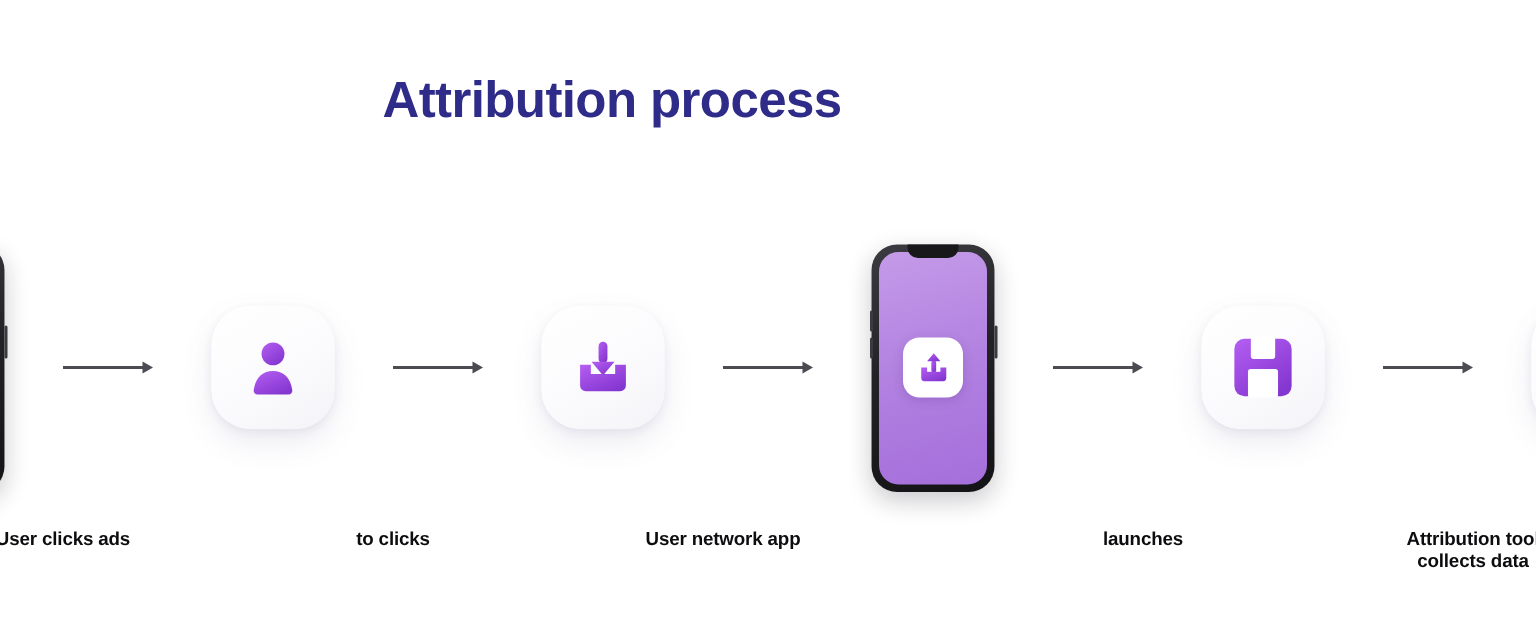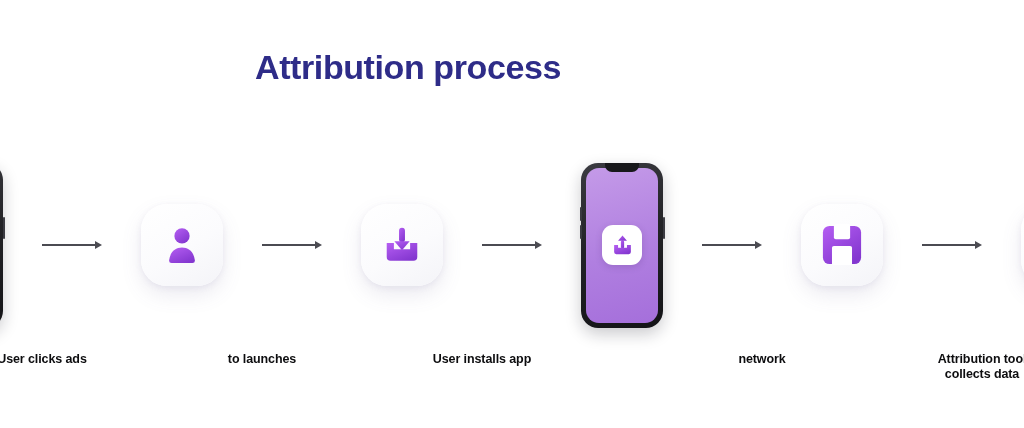--- a/index.html
+++ b/index.html
@@ -310,34 +310,34 @@
 
 <div class="labels">
 
   <div class="label">
     <div>User clicks ads</div>
     <div></div>
   </div>
   <div class="label-gap"></div>
 
   <div class="label">
-    <div>to launches</div>
-  </div>
-  <div class="label-gap"></div>
-
-  <div class="label">
-    <div>User installs app</div>
+    <div>to clicks</div>
+  </div>
+  <div class="label-gap"></div>
+
+  <div class="label">
+    <div>User network app</div>
     <div></div>
   </div>
   <div class="label-gap"></div>
 
   <div class="label-gap"></div>
 
   <div class="label">
-    <div>network</div>
+    <div>launches</div>
   </div>
   <div class="label-gap"></div>
 
   <div class="label">
     <div>Attribution tool</div>
     <div>collects data</div>
   </div>
 
 </div>
 

